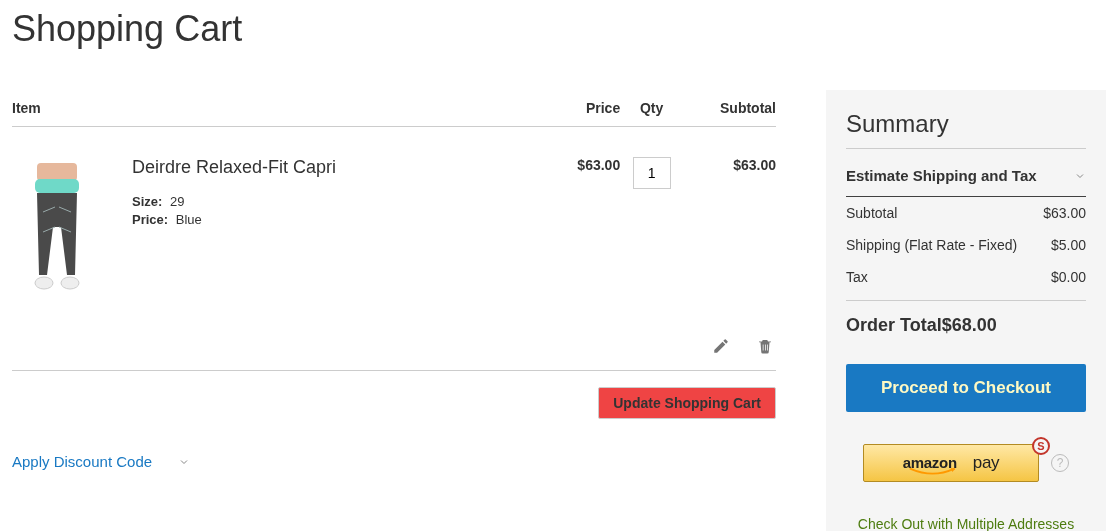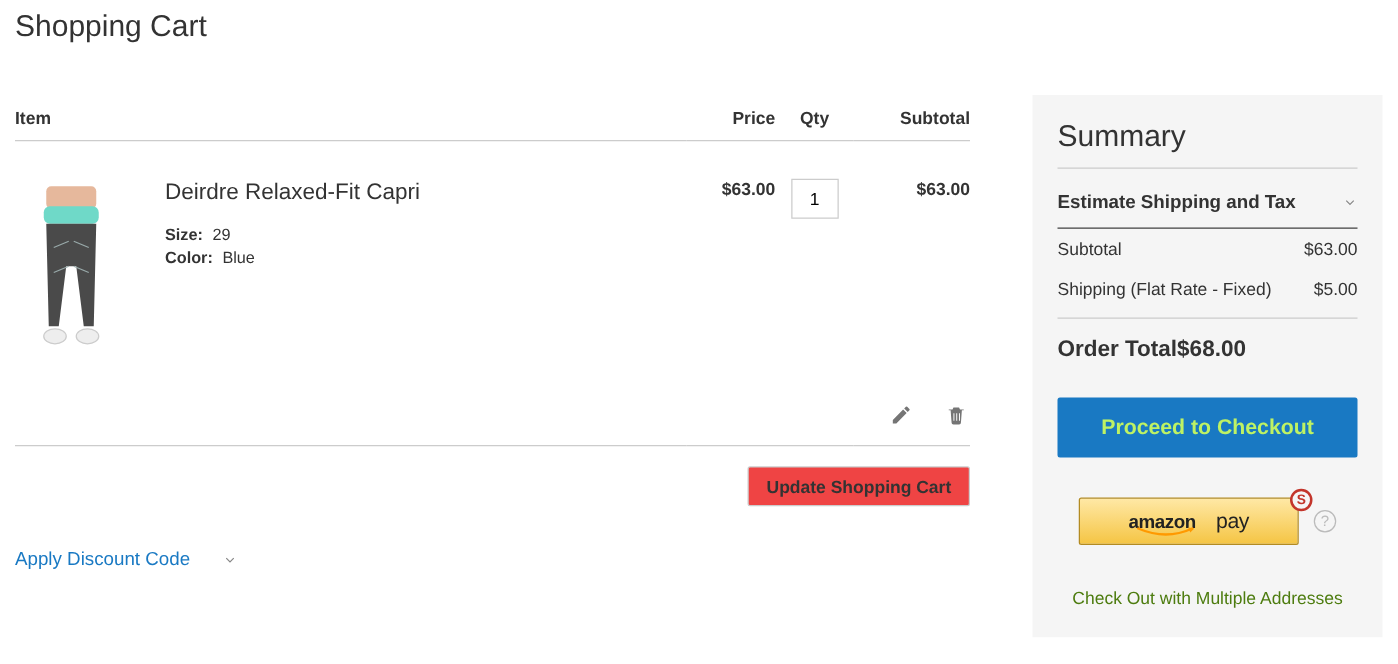--- a/index.html
+++ b/index.html
@@ -5,21 +5,21 @@
   * { box-sizing: border-box; }
   body {
     margin: 0;
     font-family: -apple-system, BlinkMacSystemFont, "Segoe UI", Helvetica, Arial, sans-serif;
     color: #333;
     background: #fff;
     width: 1118px;
     padding: 0 12px;
   }
   .page-title {
-    font-size: 24px;
+    font-size: 36px;
     font-weight: 300;
     color: #333;
     margin: 8px 0 40px 0;
   }
   .container {
     display: flex;
     gap: 50px;
     align-items: flex-start;
   }
   .cart-main { flex: 1; }
@@ -126,21 +126,21 @@
   }
   .order-total {
     display: flex; justify-content: flex-start;
     font-size: 18px; font-weight: 700;
     padding: 14px 0 0 0;
     margin-top: 7px;
     border-top: 1px solid #ccc;
   }
   .checkout-btn {
     display: block; width: 100%;
-    background: #1979c3; color: #bef264;
+    background: #1979c3; color: #fef9c3;
     border: none; font-size: 17px; font-weight: 600;
     padding: 14px 0; margin-top: 28px;
     cursor: pointer; border-radius: 2px;
   }
   .amazon-row {
     margin-top: 32px;
     display: flex; justify-content: center; align-items: center;
     gap: 12px;
     position: relative;
   }
@@ -209,21 +209,21 @@
                   <ellipse cx="53" cy="126" rx="9" ry="6" fill="#eee" stroke="#ccc"></ellipse>
                 </svg>
               </div>
               <div>
                 <div class="product-name">Deirdre Relaxed-Fit Capri</div>
                 <div class="opt-row">
                   <span class="opt-label">Size:</span>
                   <span>29</span>
                 </div>
                 <div class="opt-row">
-                  <span class="opt-label">Color:</span>
+                  <span class="opt-label">Price:</span>
                   <span>Blue</span>
                 </div>
               </div>
             </div>
           </td>
           <td class="col-price">$63.00</td>
           <td class="col-qty">
             <input class="qty-input" value="1" style="">
           </td>
           <td class="col-subtotal">$63.00</td>
@@ -273,20 +273,24 @@
       </div>
 
       <div class="tot-row">
         <span>Subtotal</span>
         <span>$63.00</span>
       </div>
       <div class="tot-row">
         <span>Shipping (Flat Rate - Fixed)</span>
         <span>$5.00</span>
       </div>
+      <div class="tot-row">
+        <span>Tax</span>
+        <span>$0.00</span>
+      </div>
 
       <div class="order-total">
         <span>Order Total</span>
         <span>$68.00</span>
       </div>
 
       <button class="checkout-btn">Proceed to Checkout</button>
 
       <div class="amazon-row">
         <div class="amazon-btn">

